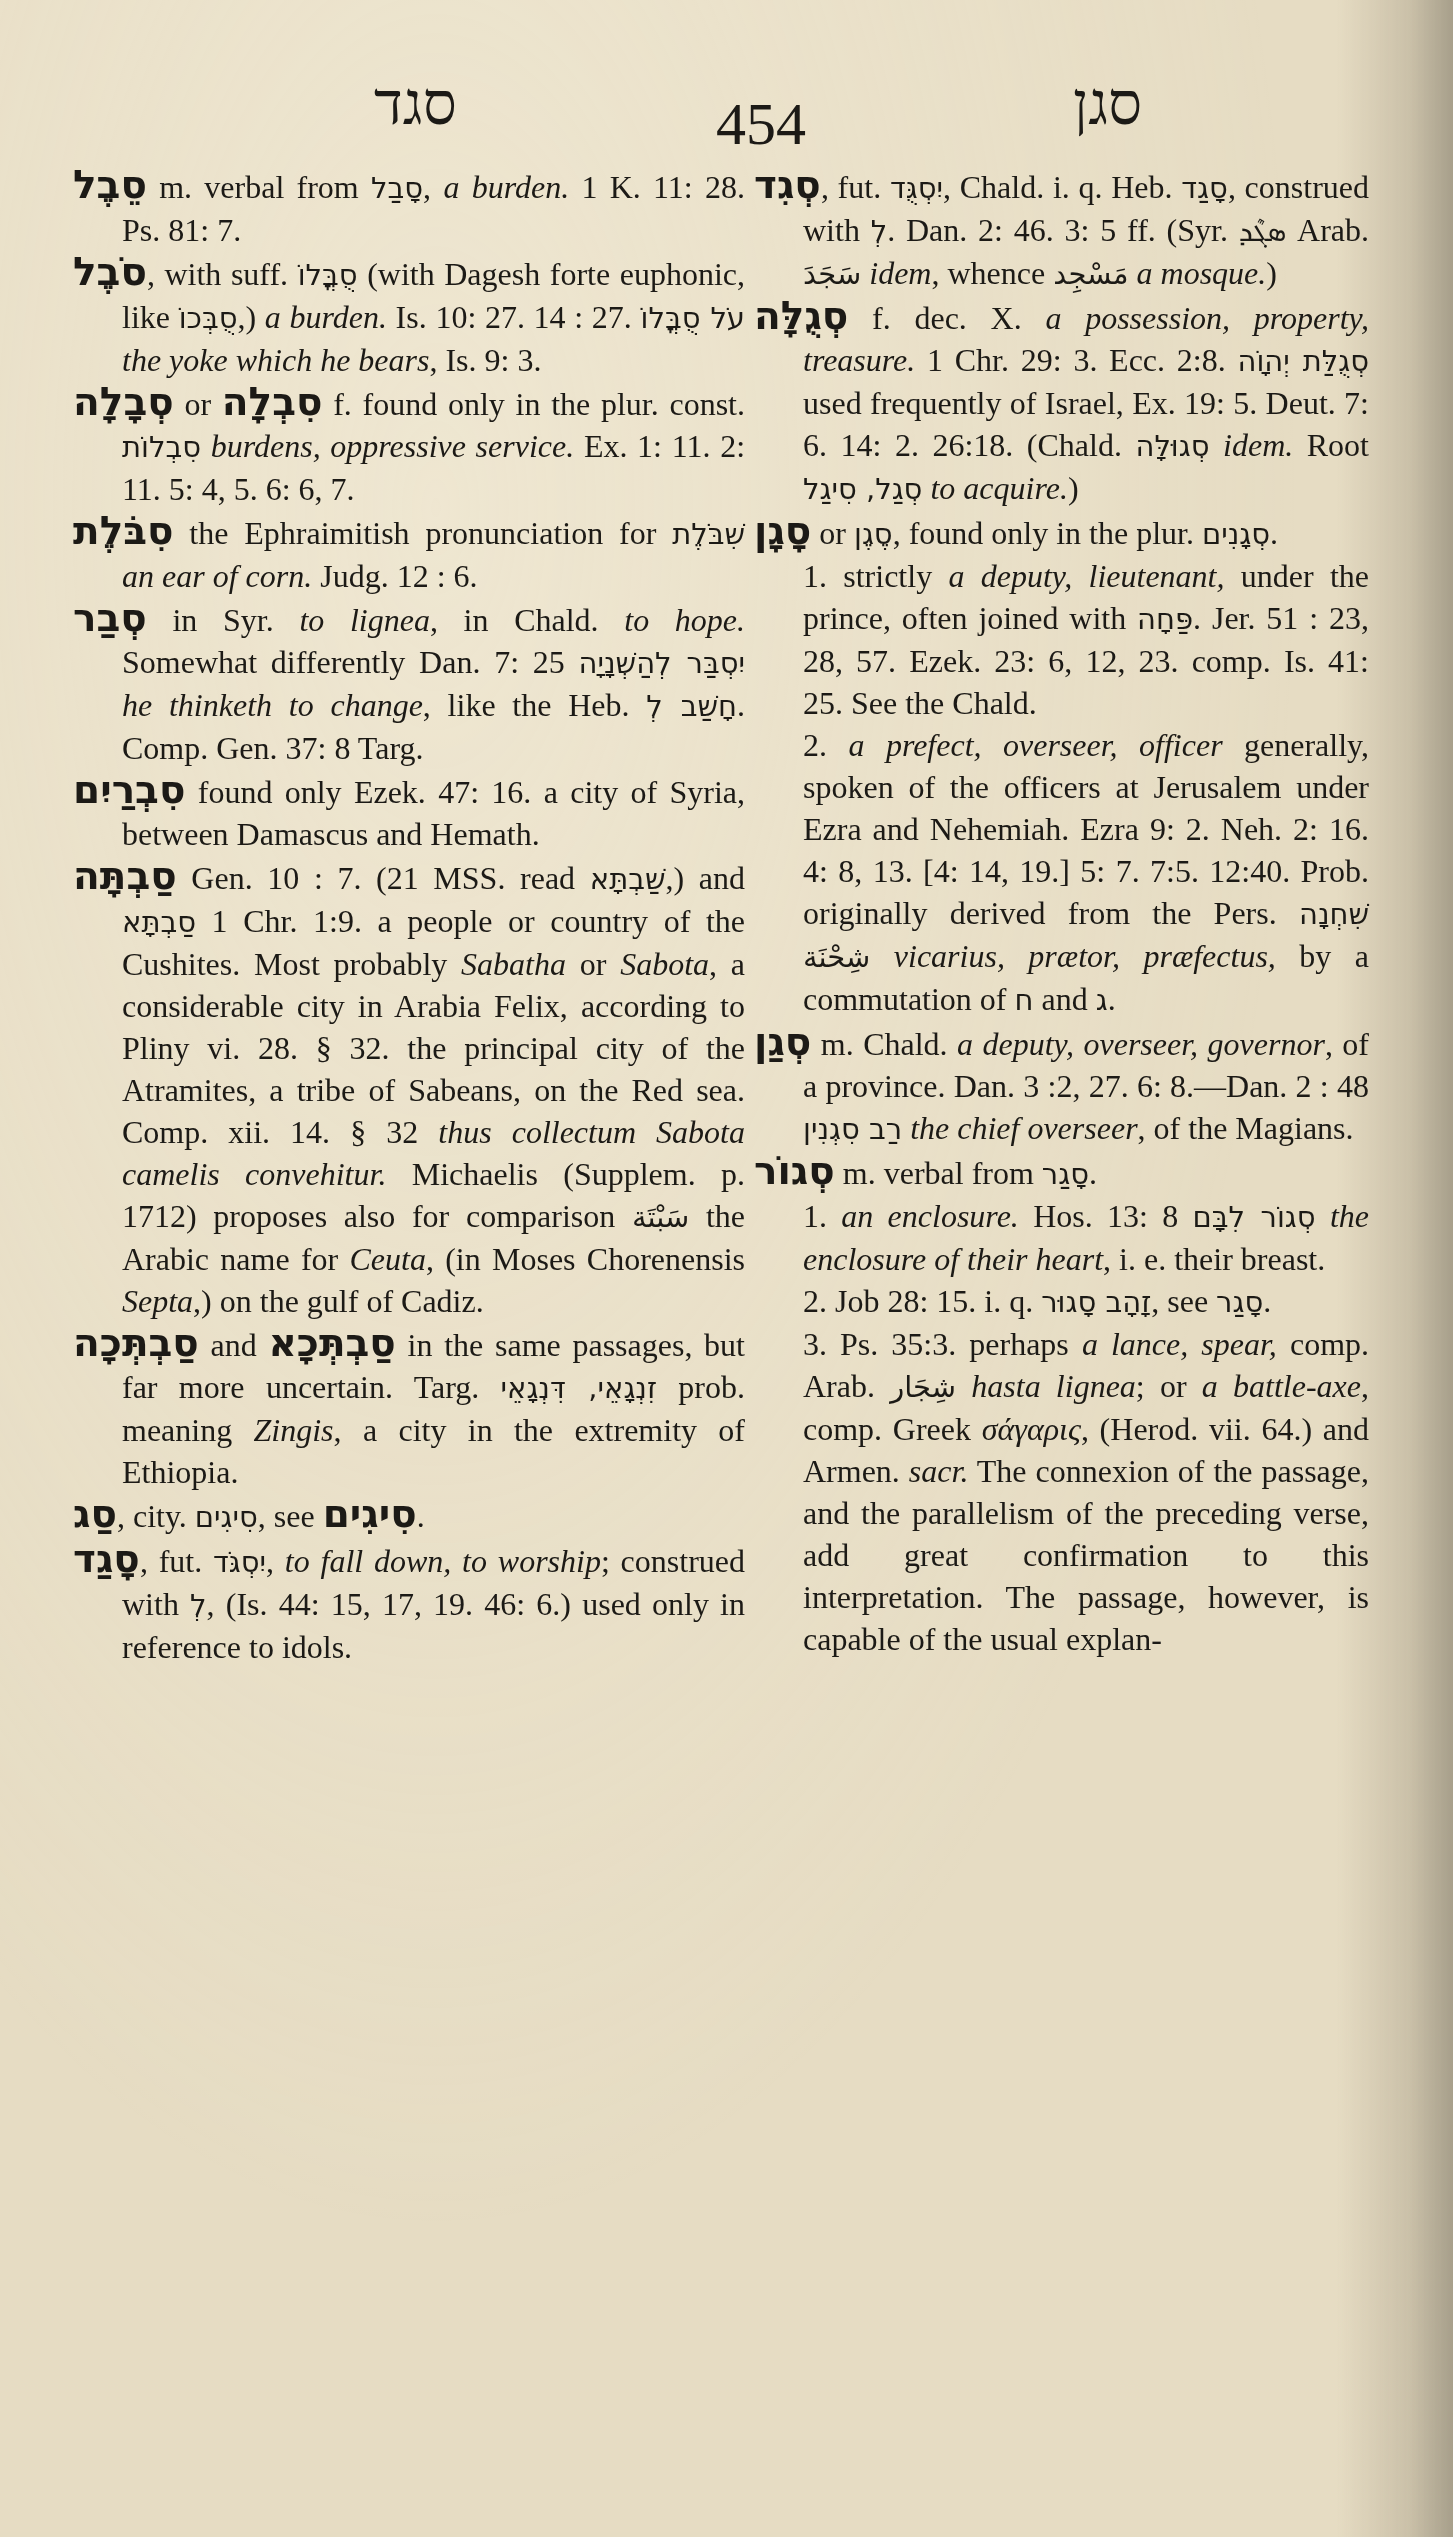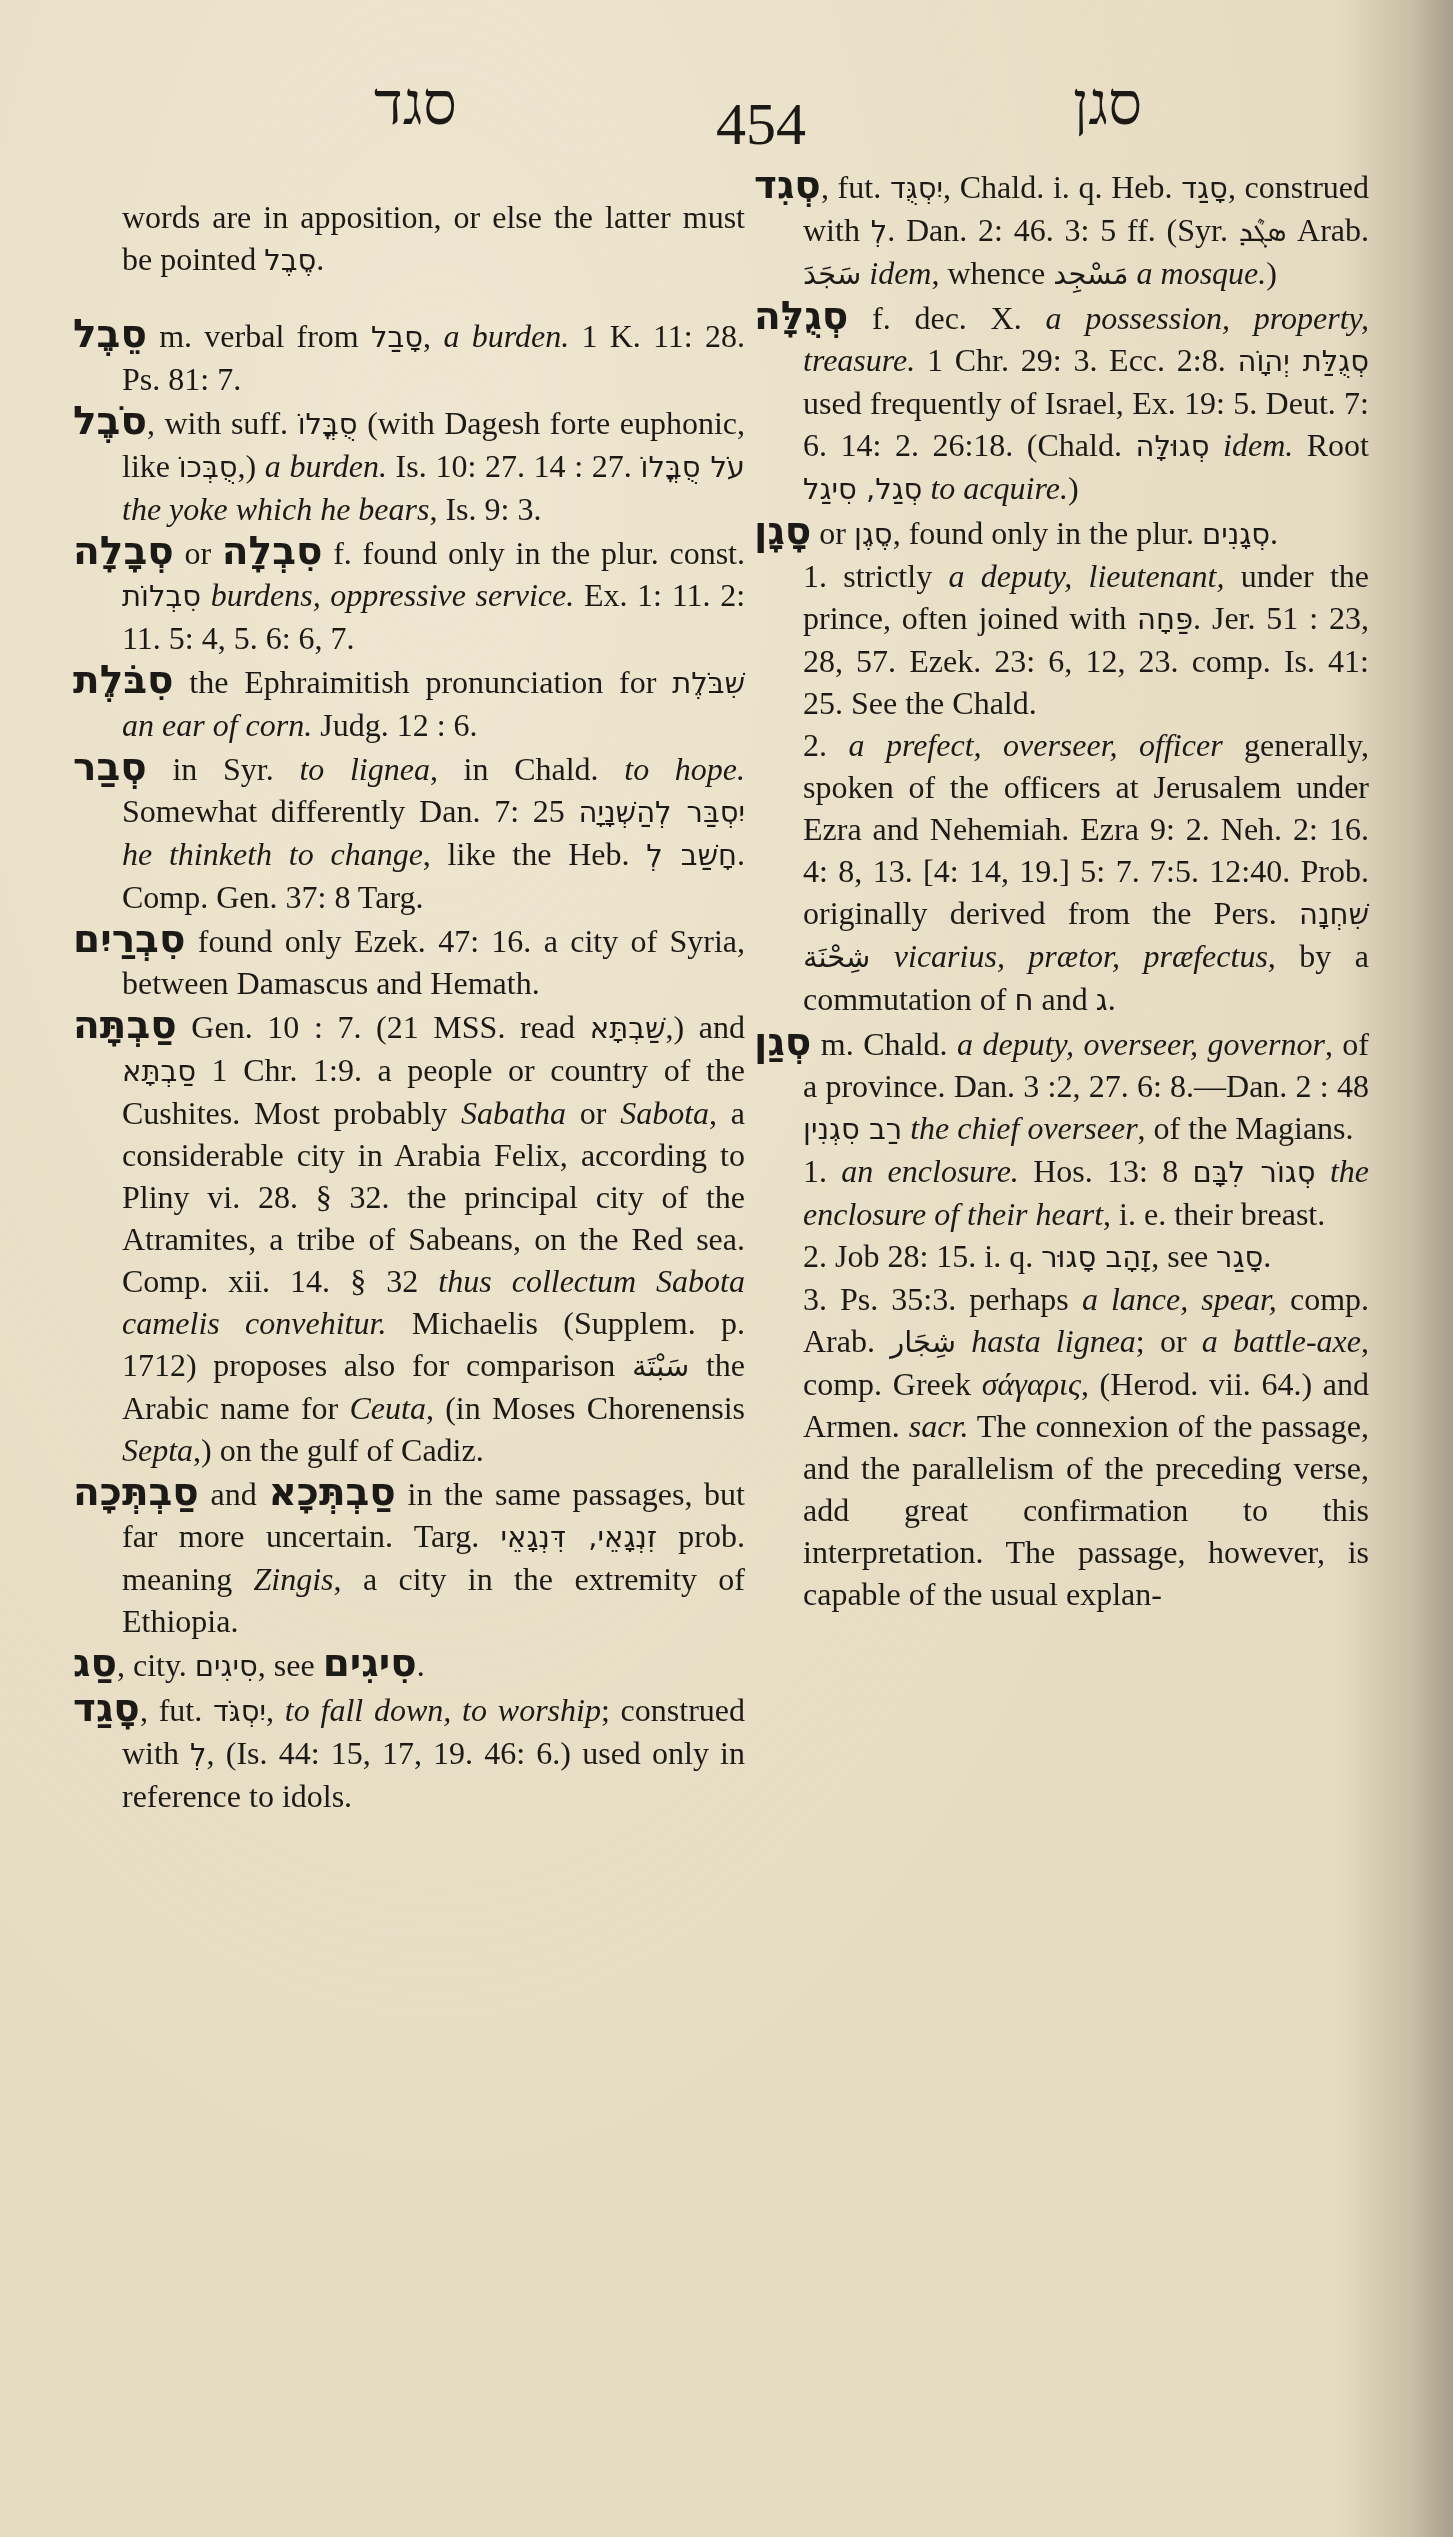--- a/index.html
+++ b/index.html
@@ -47,24 +47,20 @@
 <body>
 
 <div class="header">
   <span class="hl">סגד</span>
   <span class="pn">454</span>
   <span class="hr">סגן</span>
 </div>
 
 <div class="col left">
 
-  <p class="para">
-    <span>words are in apposition, or else the latter must be pointed</span>
-    <span class="heb">סֶבֶל</span><span>.</span>
-  </p>
 
   <div class="entry">
     <p class="para" style="text-indent:-49px">
       <span class="hw">סֵבֶל</span><span> m. verbal from </span><span class="heb">סָבַל</span><span>, </span><i>a burden.</i><span> 1 K. 11: 28. Ps. 81: 7.</span>
     </p>
   </div>
 
   <div class="entry">
     <p class="para" style="text-indent:-49px">
       <span class="hw">סֹבֶל</span><span>, with suff. </span><span class="heb">סֻבֳּלוֹ</span><span> (with Dagesh forte euphonic, like </span><span class="heb">סֻבְּכוֹ</span><span>,) </span><i>a burden.</i><span> Is. 10: 27. 14 : 27. </span><span class="heb">עֹל סֻבֳּלוֹ</span><span> </span><i>the yoke which he bears</i><span>, Is. 9: 3.</span>
@@ -146,20 +142,23 @@
     </p>
   </div>
 
   <div class="entry">
     <p class="para" style="text-indent:-49px">
       <span class="hw">סְגַן</span><span> m. Chald. </span><i>a deputy, overseer, governor</i><span>, of a province. Dan. 3 :2, 27. 6: 8.—Dan. 2 : 48 </span><span class="heb">רַב סִגְנִין</span><span> </span><i>the chief overseer</i><span>, of the Magians.</span>
     </p>
   </div>
 
   <div class="entry">
+    <p class="para" style="text-indent:-49px">
+      <span class="hw">סְגוֹר</span><span> m. verbal from </span><span class="heb">סָגַר</span><span>.</span>
+    </p>
     <p class="sense">
       <span>1.</span><span> </span><i>an enclosure.</i><span> Hos. 13: 8 </span><span class="heb">סְגוֹר לִבָּם</span><span> </span><i>the enclosure of their heart</i><span>, i. e. their breast.</span>
     </p>
     <p class="sense">
       <span>2.</span><span> Job 28: 15. i. q. </span><span class="heb">זָהָב סָגוּר</span><span>, see </span><span class="heb">סָגַר</span><span>.</span>
     </p>
     <p class="sense">
       <span>3.</span><span> Ps. 35:3. perhaps </span><i>a lance, spear,</i><span> comp. Arab. </span><span class="ar">شِجَار</span><span> </span><i>hasta lignea</i><span>; or </span><i>a battle-axe</i><span>, comp. Greek </span><i>σάγαρις</i><span>, (Herod. vii. 64.) and Armen. </span><i>sacr.</i><span> The connexion of the passage, and the parallelism of the preceding verse, add great confirmation to this interpretation. The passage, however, is capable of the usual explan-</span>
     </p>
   </div>

